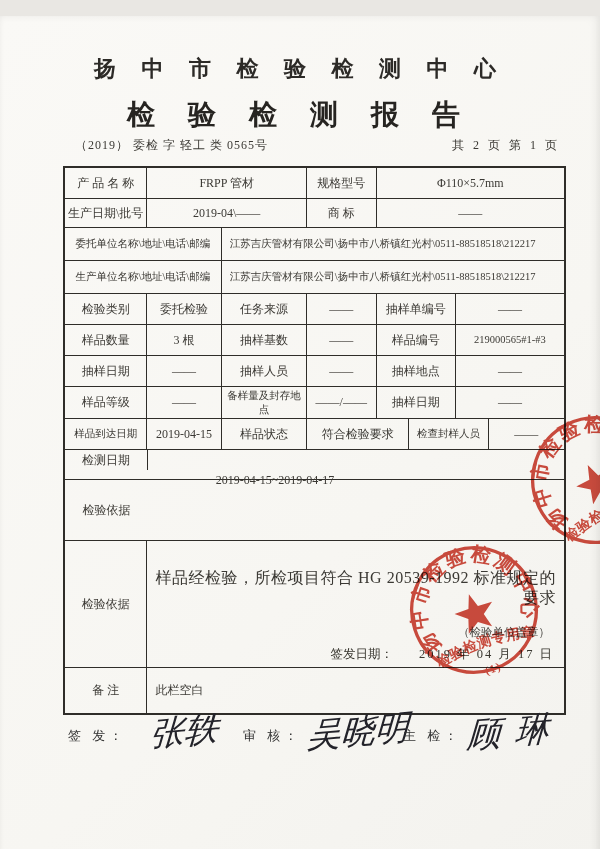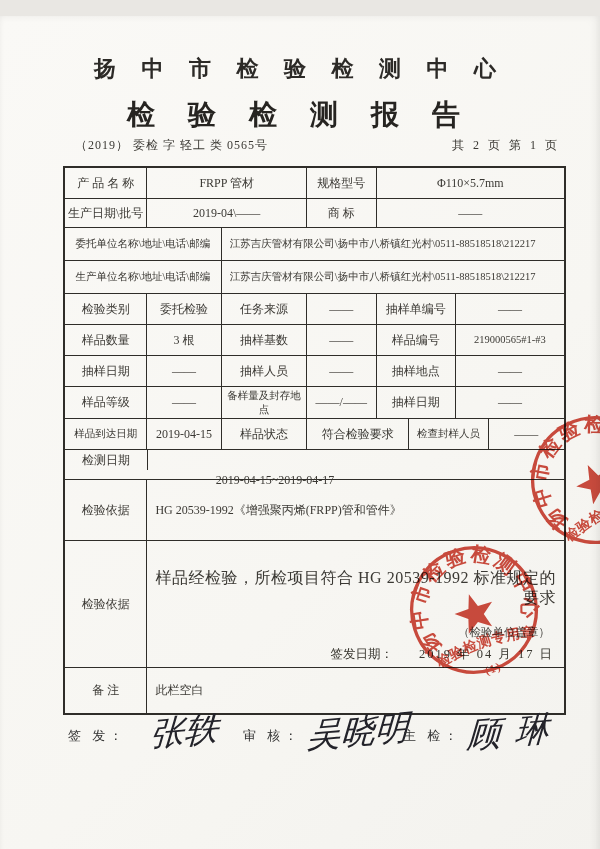--- a/index.html
+++ b/index.html
@@ -157,21 +157,20 @@
       <div class="cell w76">——</div>
     </div>
 
     <div class="row h29">
       <div class="cell w83">检测日期</div>
       <div class="cell w420">2019-04-15~2019-04-17</div>
     </div>
 
     <div class="row h60">
       <div class="cell w83">检验依据</div>
-      <div class="cell w420 left">HG 20539-1992《增强聚丙烯(FRPP)管和管件》</div>
     </div>
 
     <div class="row h126">
       <div class="cell w83">检验依据</div>
       <div class="cell w420 conclusion-cell">
         <div class="conclusion-text">样品经检验，所检项目符合 HG 20539-1992 标准规定的要求</div>
         <div class="seal-hint">（检验单位盖章）</div>
         <div class="issue-line">
           <span>签发日期：</span><span class="gap"></span><span class="issue-date">2019 年 04 月 17 日</span>
         </div>

